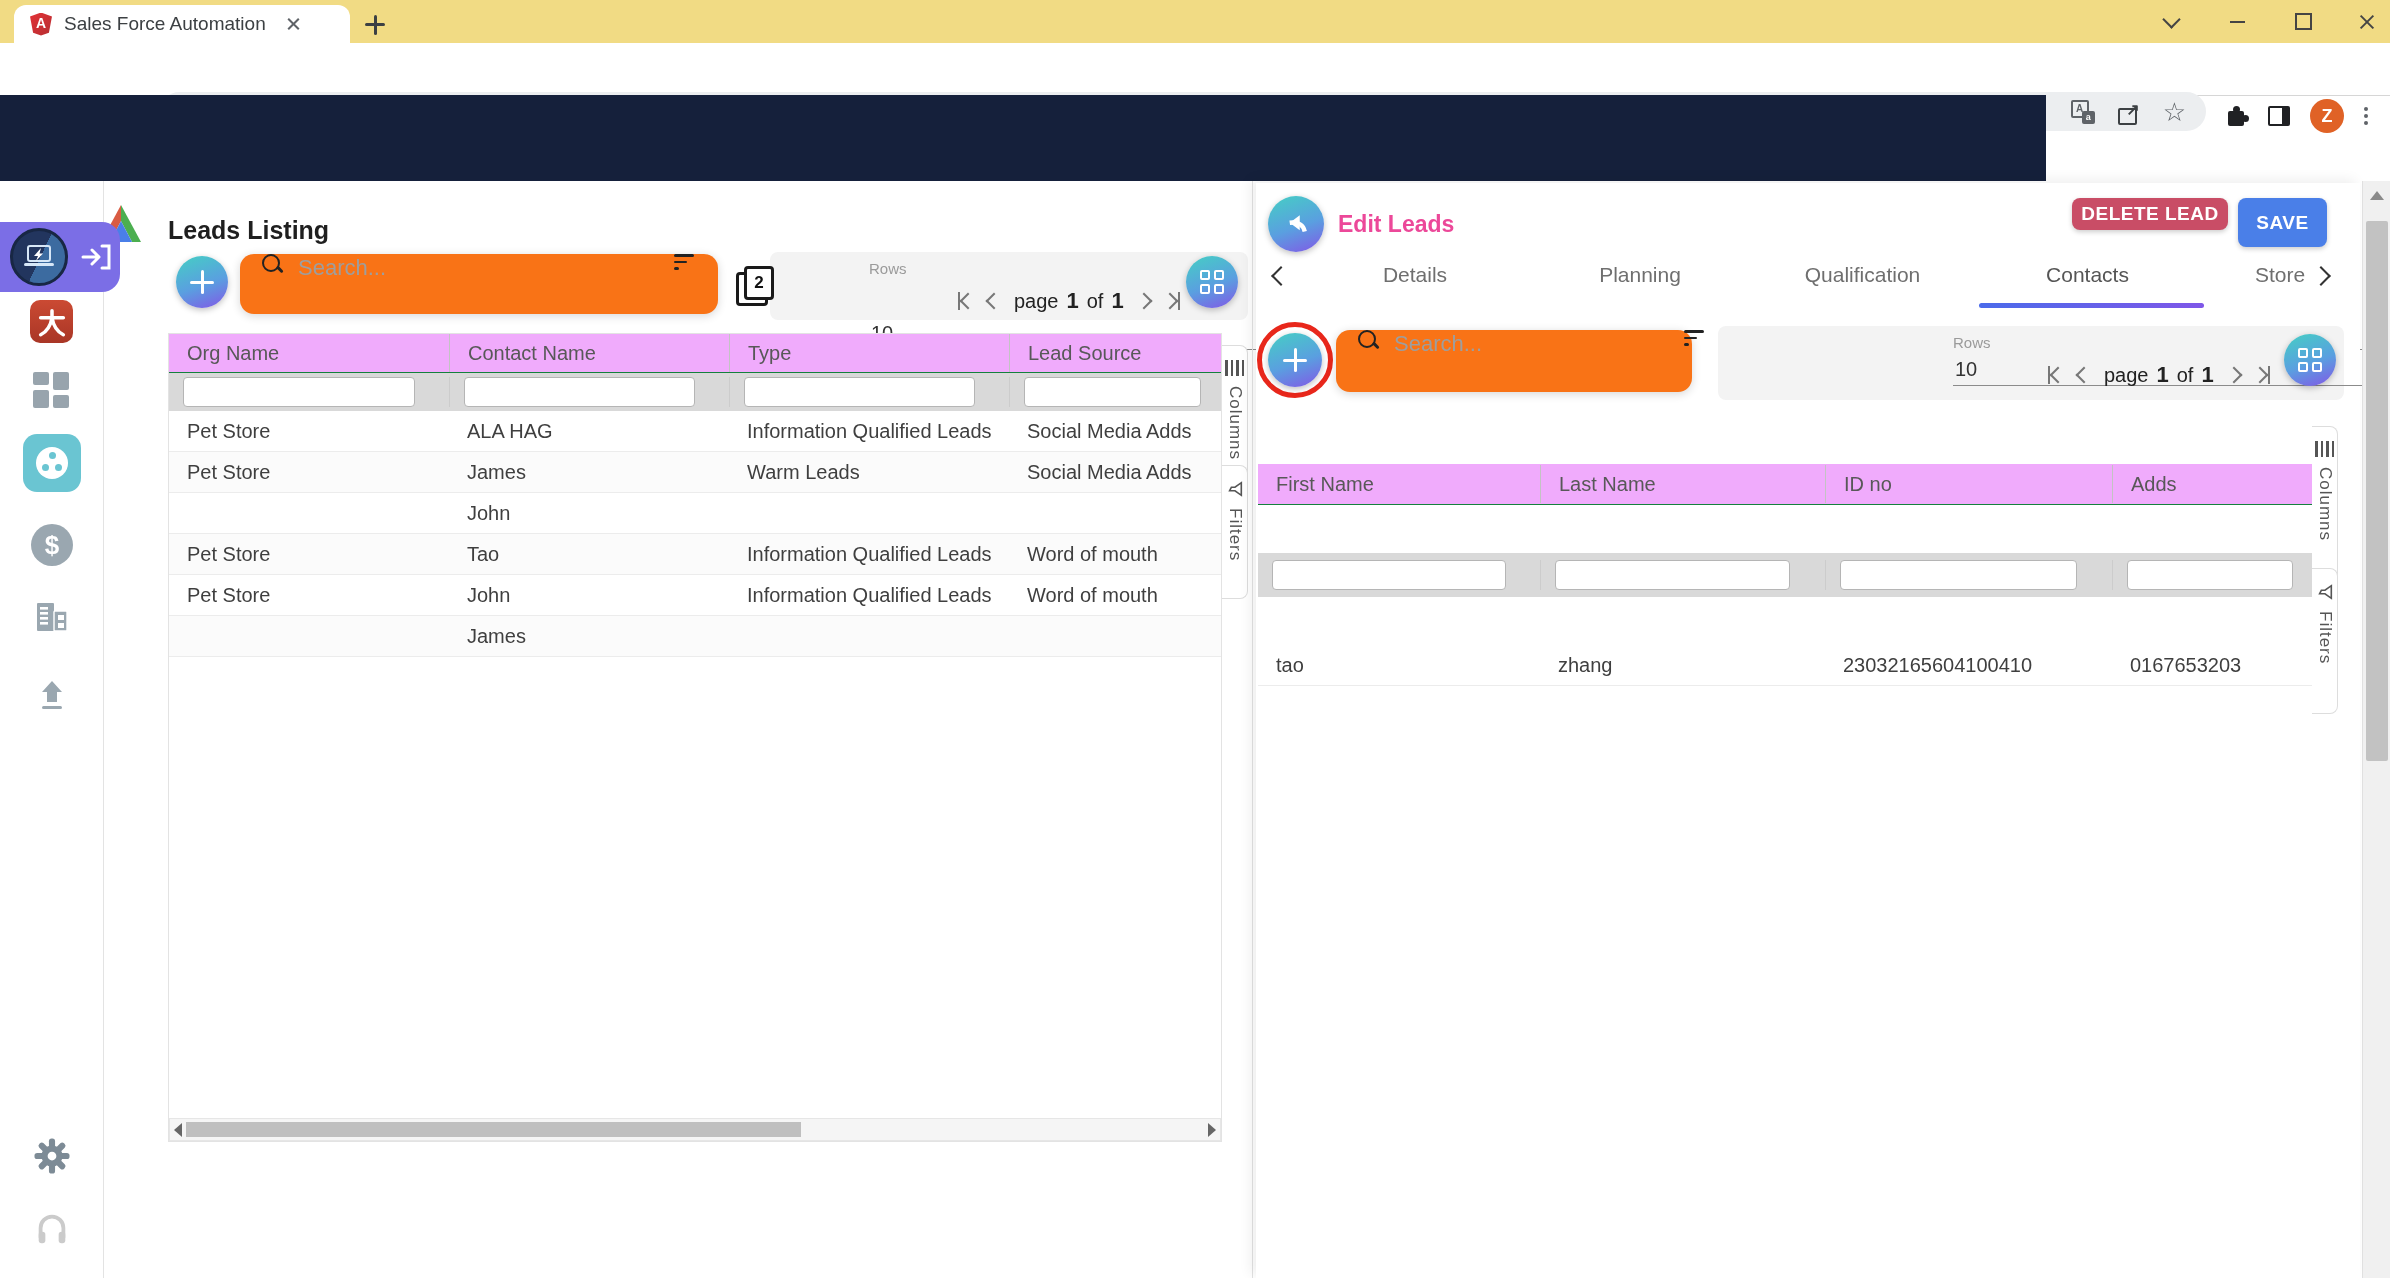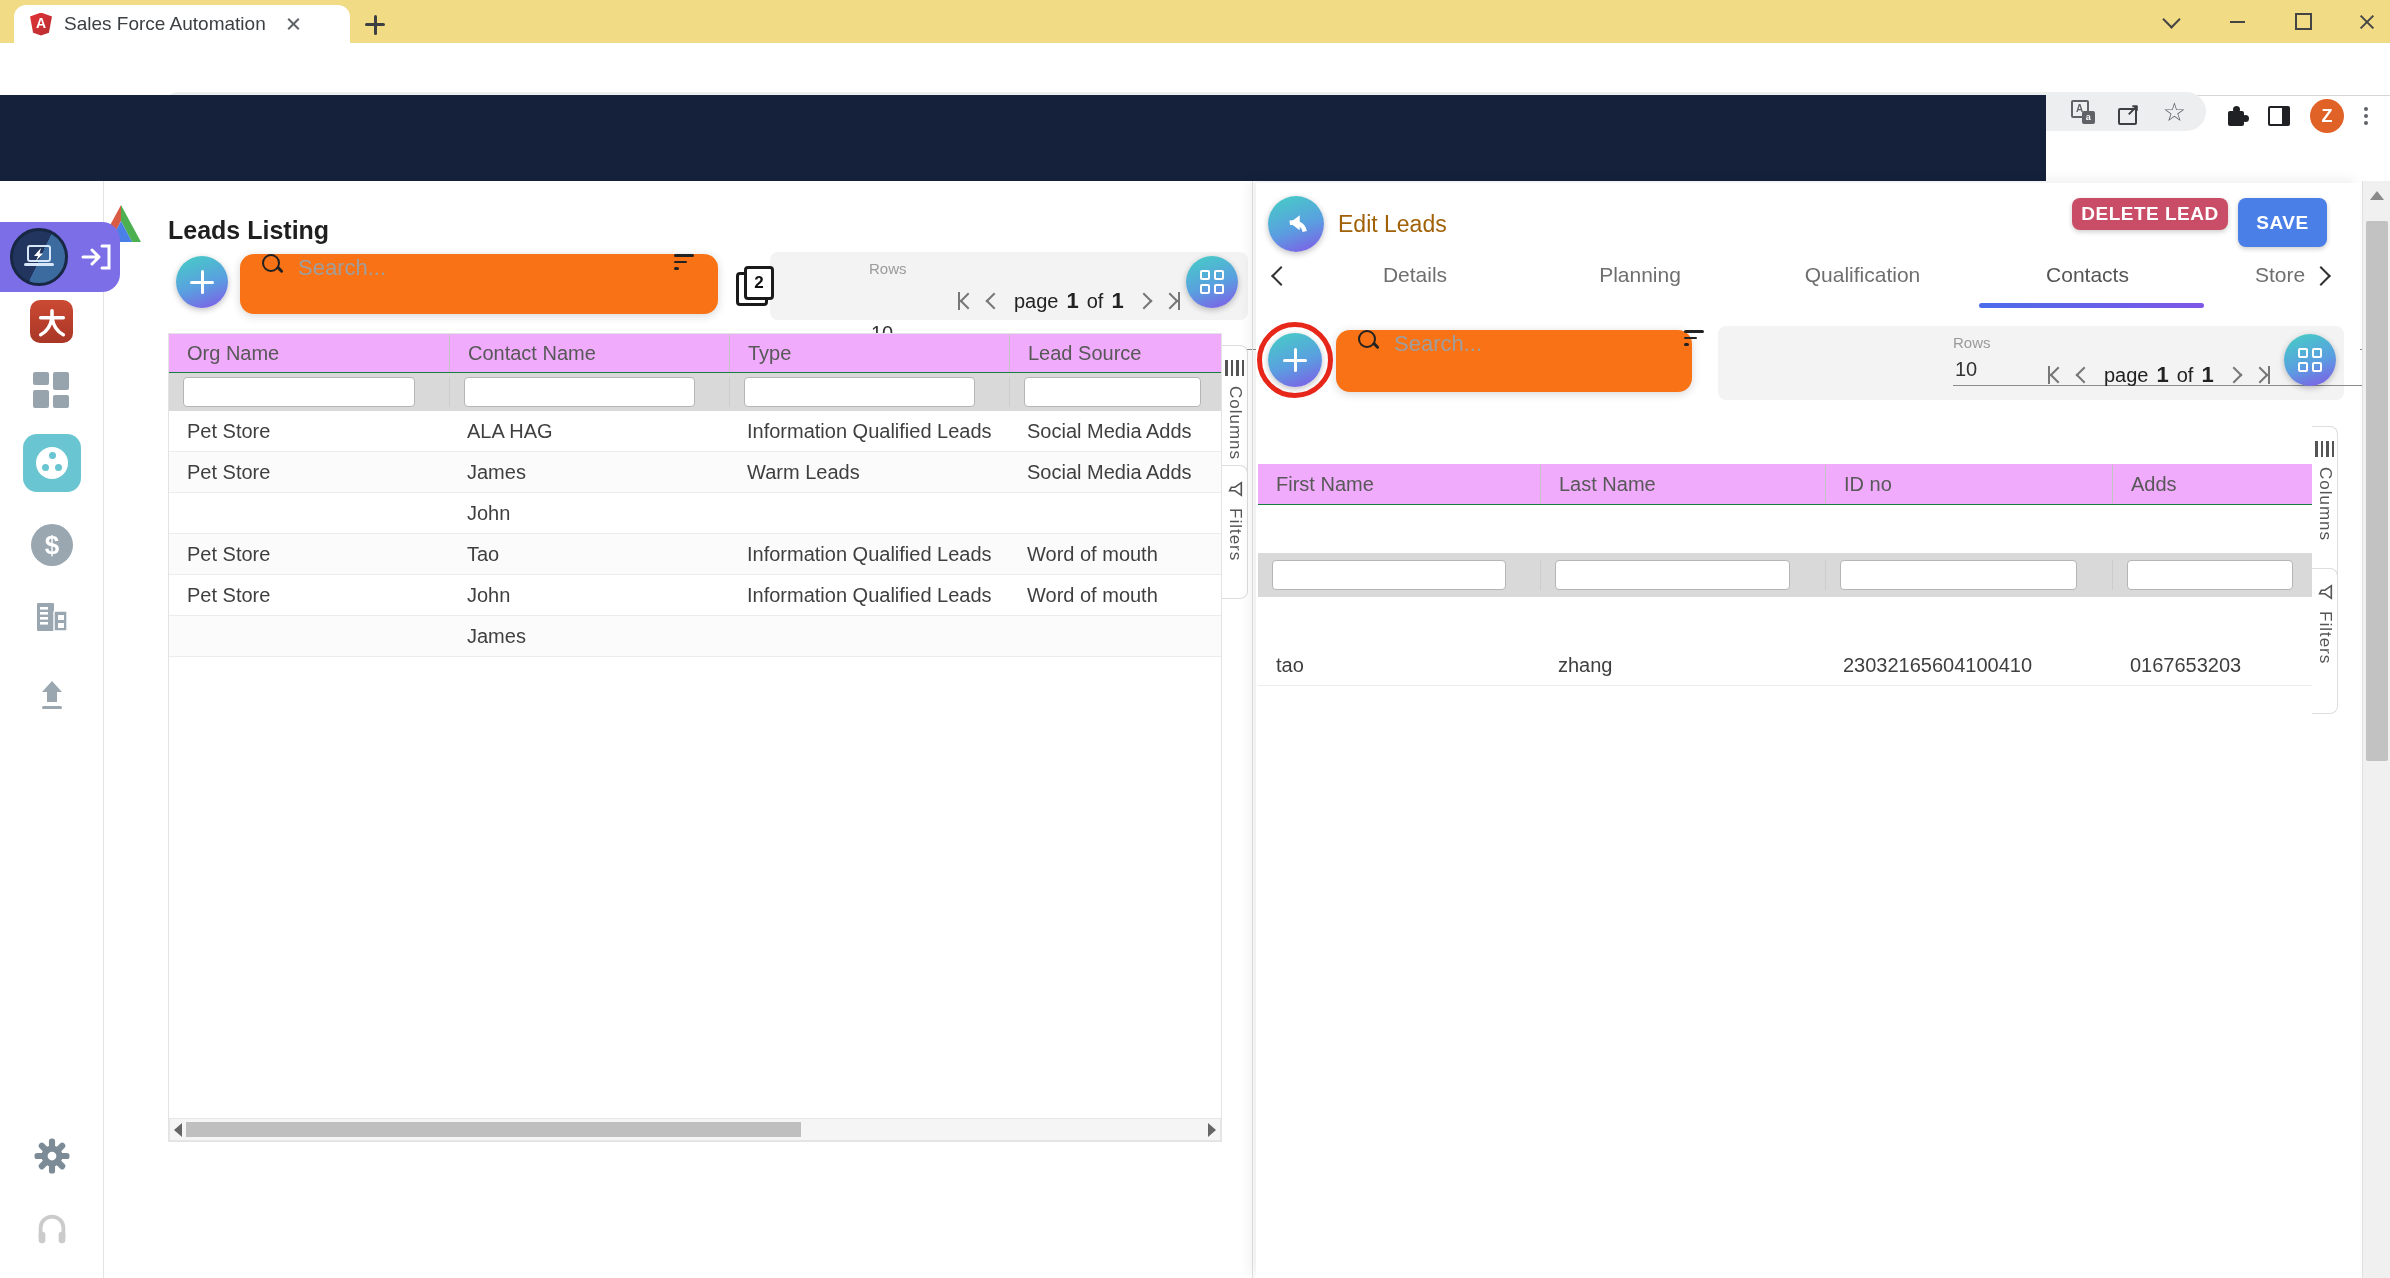--- a/index.html
+++ b/index.html
@@ -427,21 +427,21 @@
   <div class="abs divider"></div>
 
   <div class="abs rpanel">
 
     <div class="abs grad roundbtn" style="left:12px;top:13px;width:56px;height:56px;">
       <svg class="backarrow" viewBox="0 0 48 48">
         <path d="M30 10 L14 22 L30 34" fill="#fff"></path>
         <path d="M14 22 C28 20 36 26 38 36" stroke="#fff" stroke-width="7" fill="none"></path>
       </svg>
     </div>
-    <div class="abs" style="left:82px;top:28px;font-size:23px;font-weight:400;color:#a16207;">Edit Leads</div>
+    <div class="abs" style="left:82px;top:28px;font-size:23px;font-weight:700;color:#ec4899;">Edit Leads</div>
 
     <div class="abs hbtn" style="left:816px;top:15px;width:156px;height:32px;background:#c94d66;">DELETE LEAD</div>
     <div class="abs hbtn" style="left:982px;top:15px;width:89px;height:49px;background:#4a7fe8;">SAVE</div>
 
     <span class="abs tabchev" style="left:18px;top:76px;"><span class="chev l" style="border-color:#333;width:12px;height:12px;"></span></span>
     <div class="abs tabitem" style="left:104px;top:80px;width:110px;">Details</div>
     <div class="abs tabitem" style="left:324px;top:80px;width:120px;">Planning</div>
     <div class="abs tabitem" style="left:534px;top:80px;width:145px;">Qualification</div>
     <div class="abs tabitem active" style="left:764px;top:80px;width:135px;">Contacts</div>
     <div class="abs tabitem" style="left:994px;top:80px;width:60px;overflow:hidden;">Store</div>

